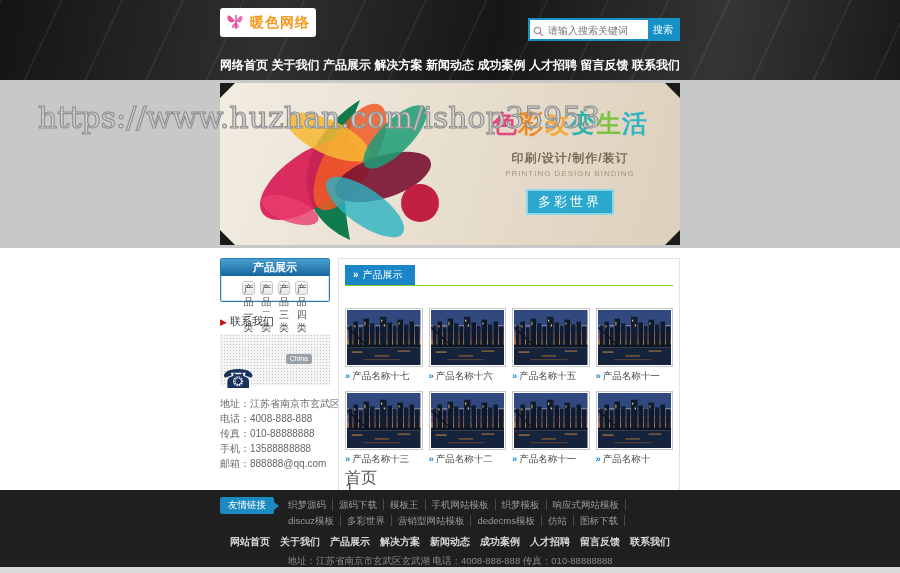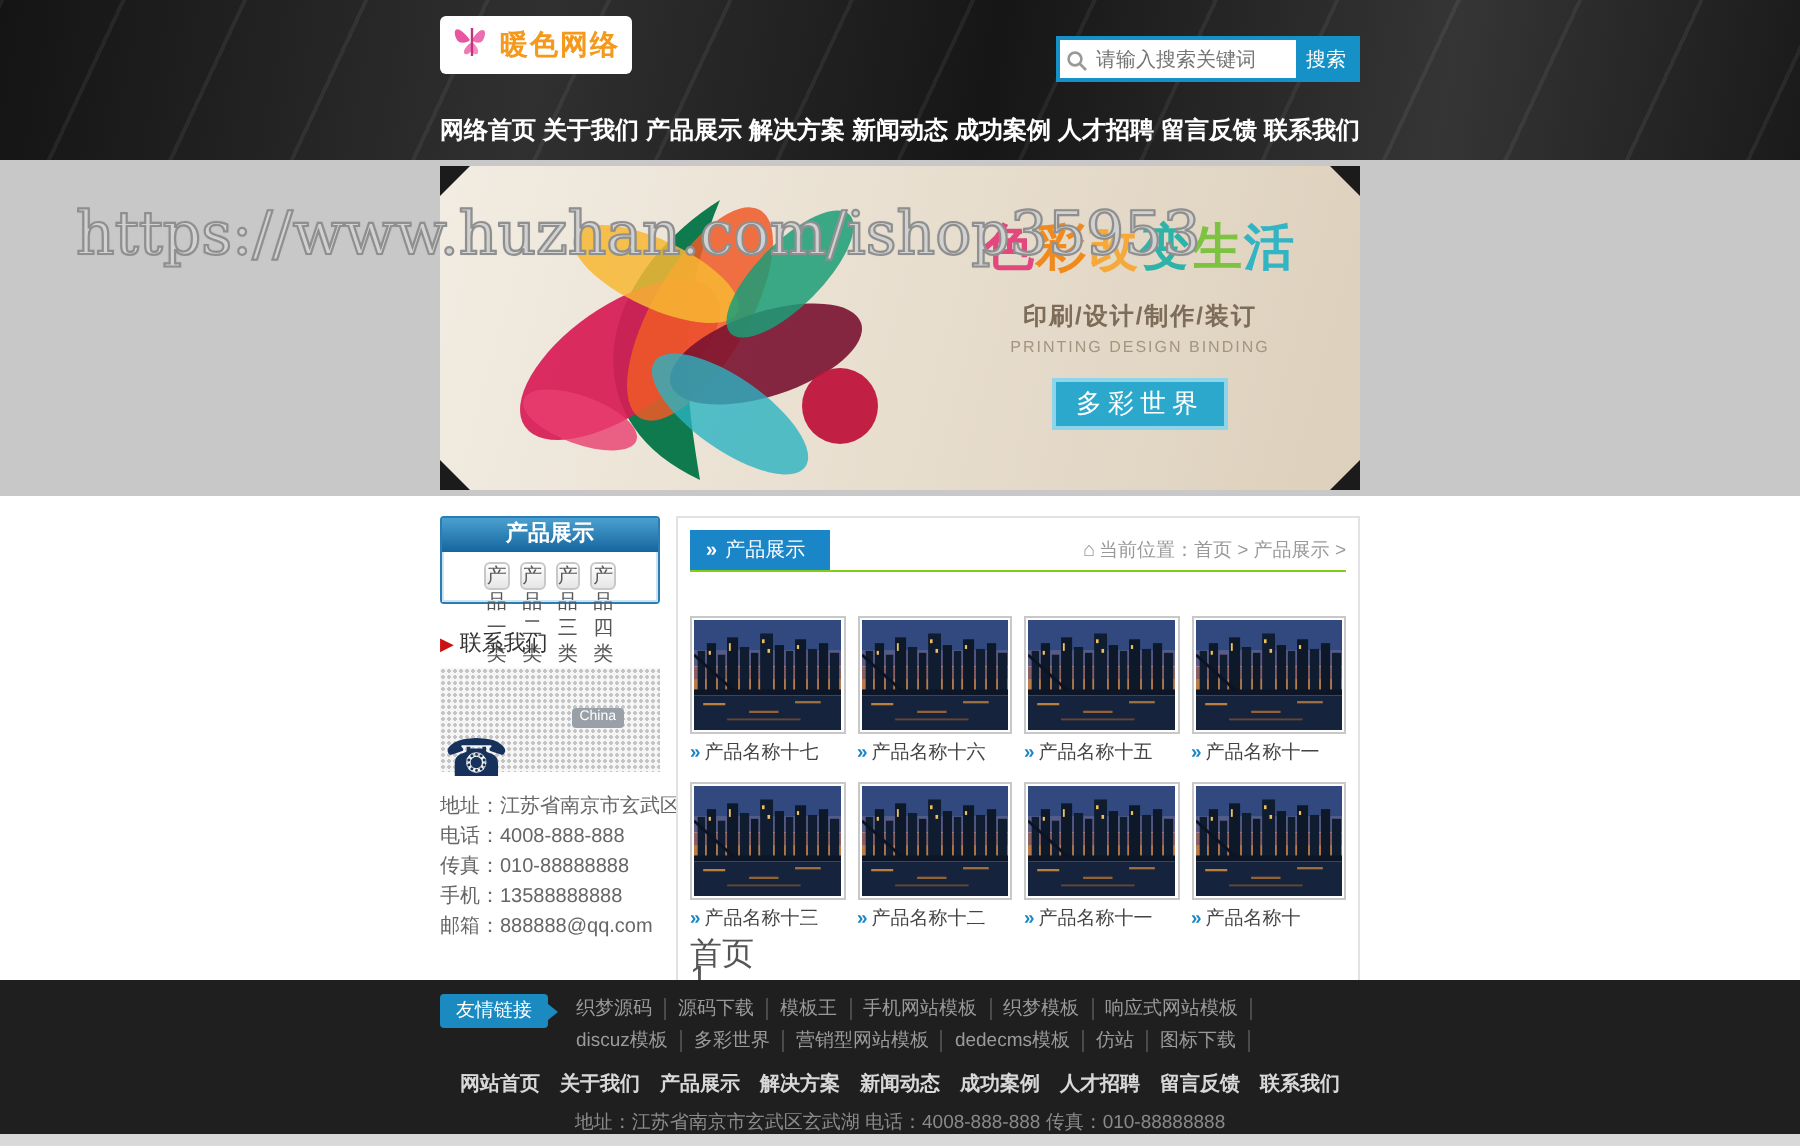--- a/index.html
+++ b/index.html
@@ -203,21 +203,20 @@
           <div class="contact-line">电话：4008-888-888</div>
           <div class="contact-line">传真：010-88888888</div>
           <div class="contact-line">手机：13588888888</div>
           <div class="contact-line">邮箱：888888@qq.com</div>
         </div>
     </div>
 
     <div class="right-col">
       <div class="list-head">
         <span class="tab"><span class="arr">»</span><span>产品展示</span></span>
-        <span class="breadcrumb"><span class="home">⌂</span><span>当前位置：首页 &gt; 产品展示 &gt;</span></span>
       </div>
       <div class="grid">
 
           <div class="card">
             <div class="imgbox">
               <svg viewBox="0 0 80 57" preserveAspectRatio="none">
                 <rect x="0" y="0" width="80" height="16" fill="#31497e"></rect>
                 <rect x="0" y="16" width="80" height="8" fill="#5a5a86"></rect>
                 <rect x="0" y="24" width="80" height="7" fill="#8a5f63"></rect>
                 <rect x="0" y="31" width="80" height="8" fill="#b97b48"></rect>

